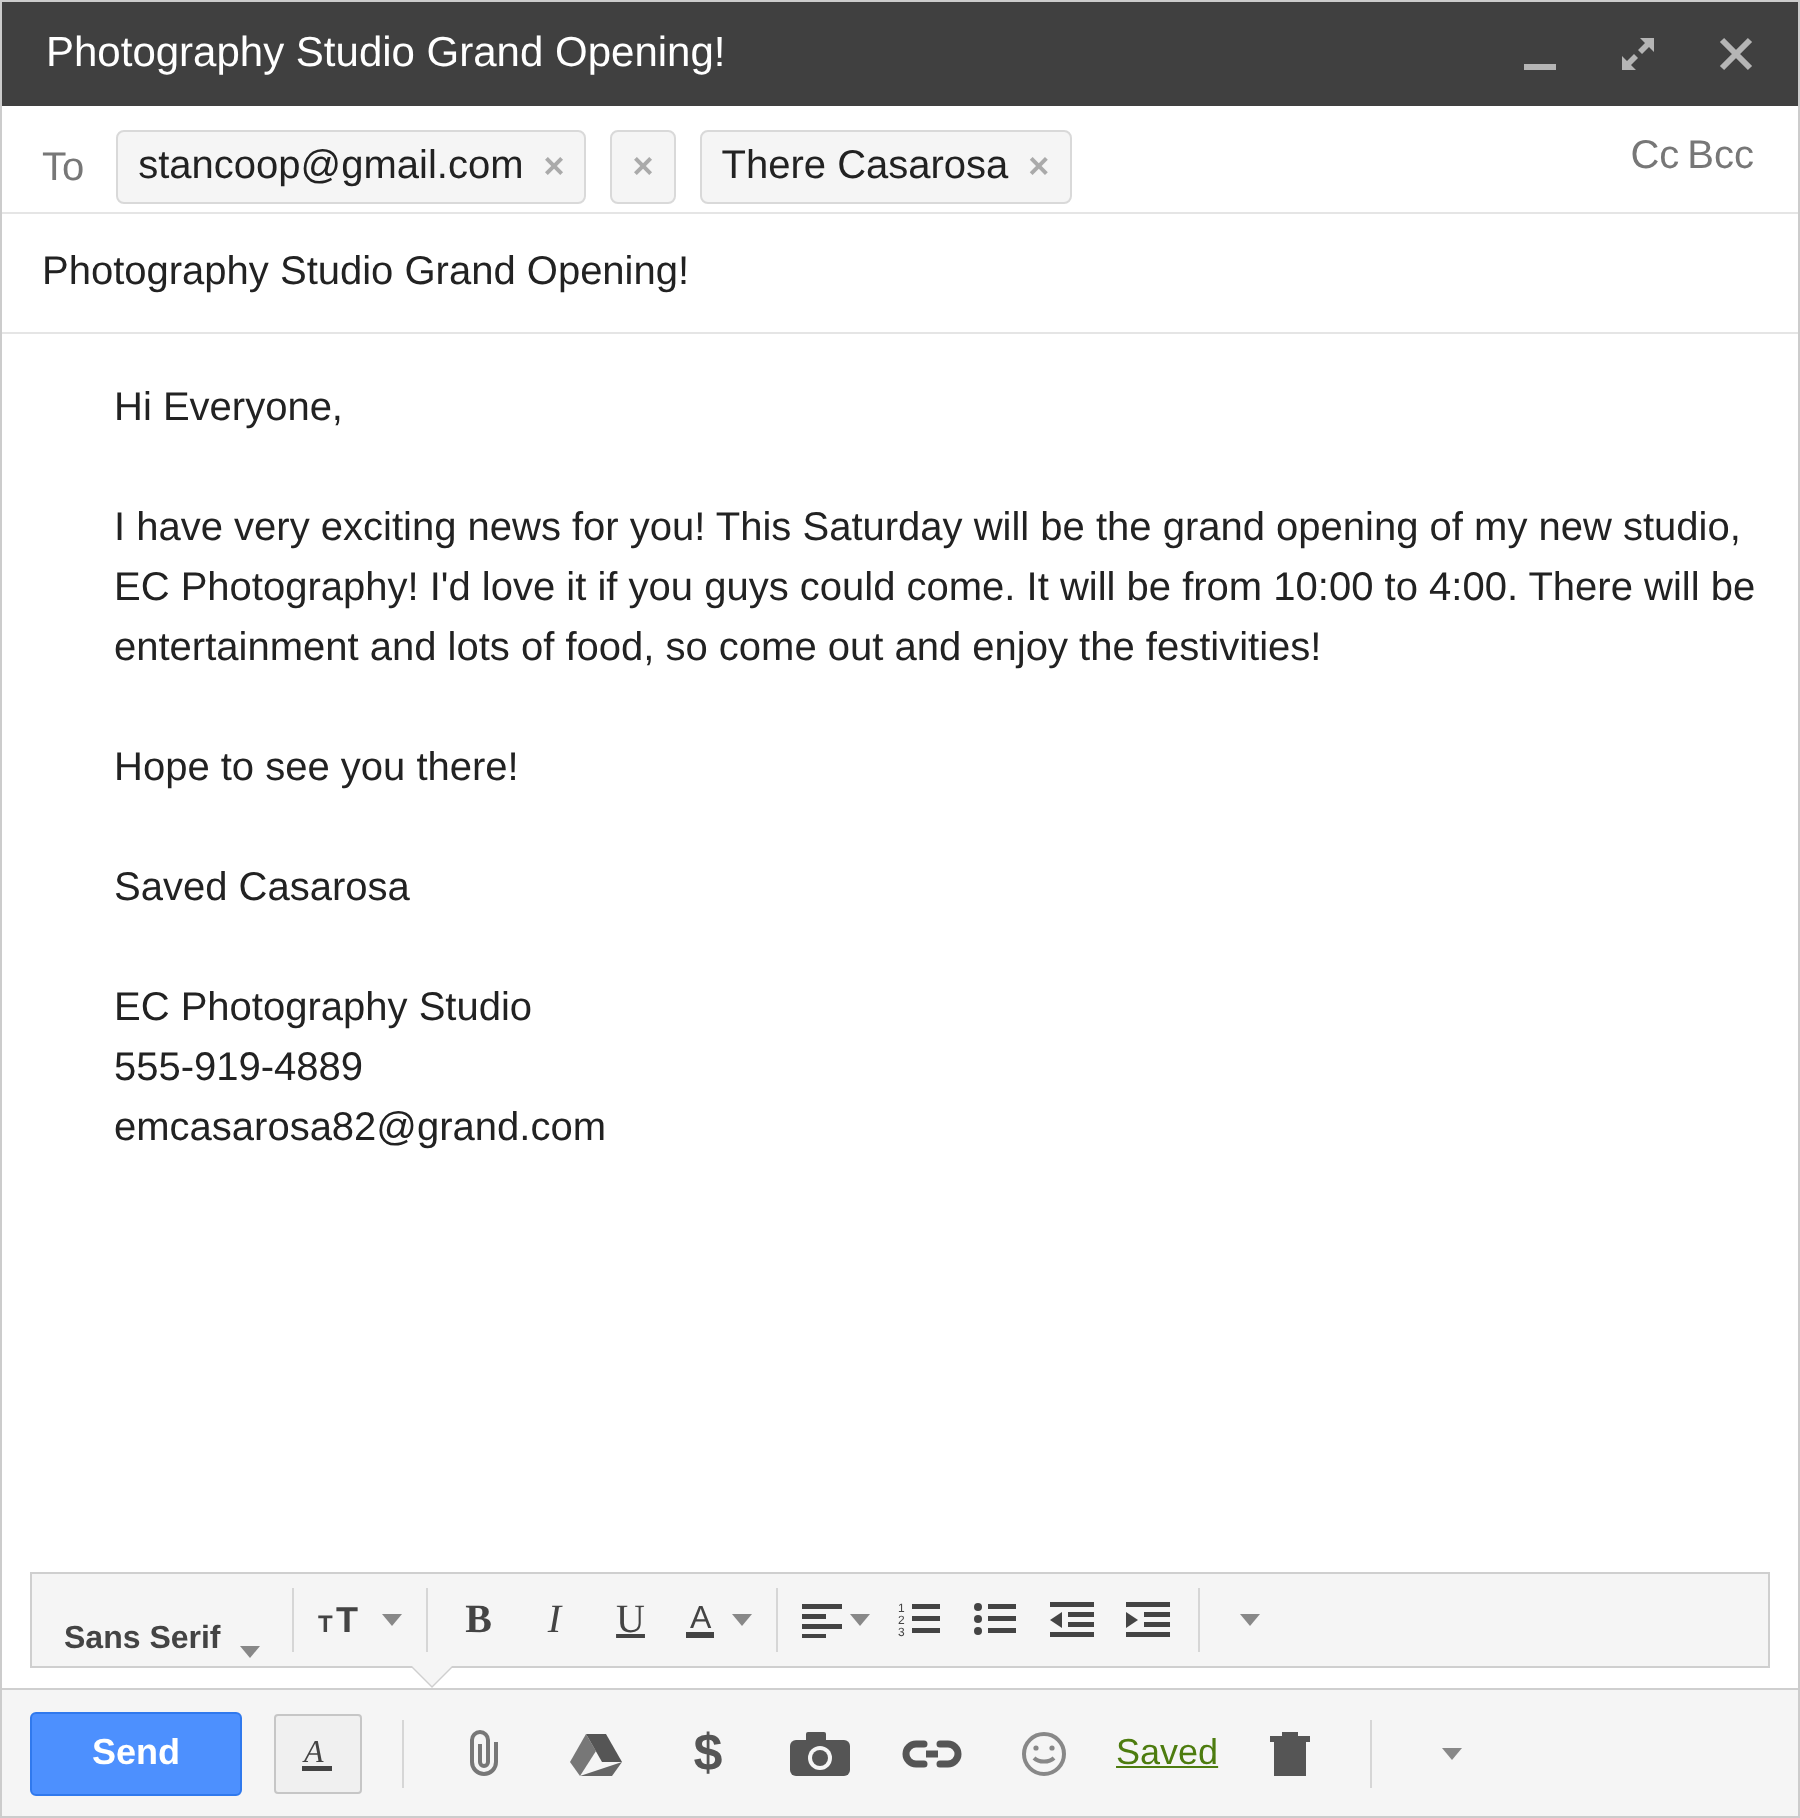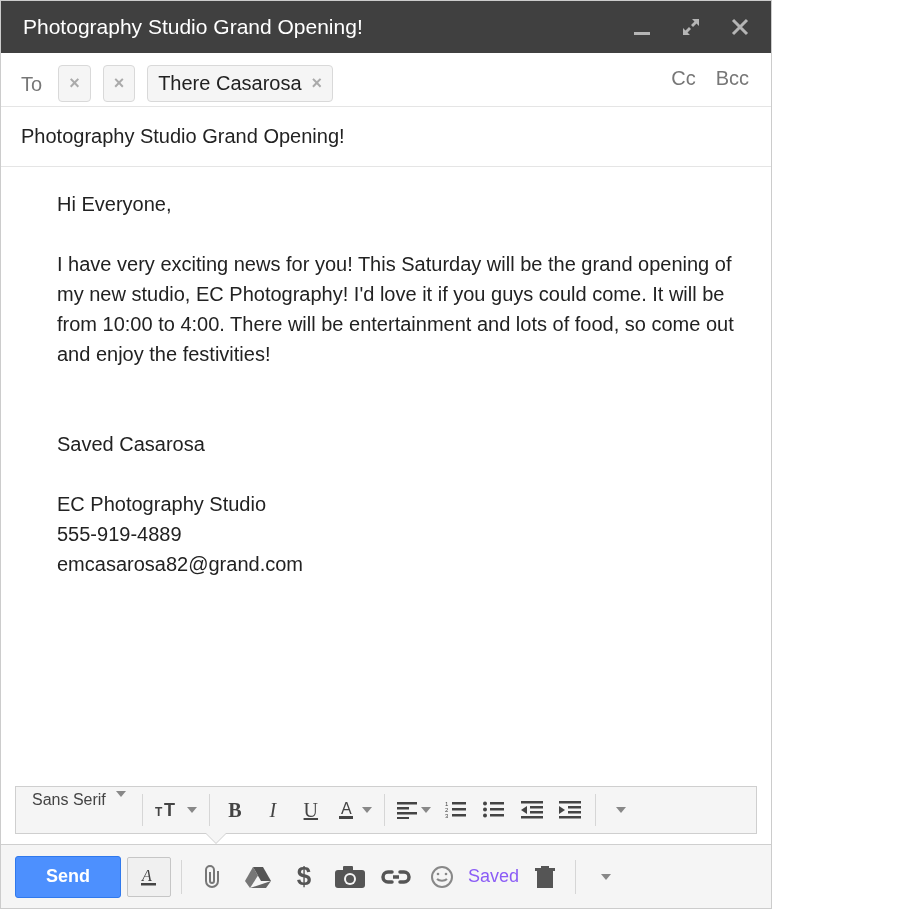--- a/index.html
+++ b/index.html
@@ -4,21 +4,21 @@
 <style>
   * { box-sizing: border-box; margin: 0; padding: 0; }
   body {
     font-family: Arial, Helvetica, sans-serif;
     background: #fff;
     width: 900px;
     height: 909px;
     overflow: hidden;
   }
   .window {
-    width: 772px;
+    width: 900px;
     height: 909px;
     display: flex;
     flex-direction: column;
     border: 1px solid #ccc;
     background: #fff;
   }
   .titlebar {
     background: #404040;
     color: #fff;
     height: 52px;
@@ -77,21 +77,21 @@
   .chip .x {
     color: #aaa;
     font-size: 18px;
     cursor: pointer;
     font-weight: bold;
   }
   .ccbcc {
     font-size: 20px;
     color: #777;
     display: flex;
-    gap: 20px;
+    gap: 4px;
     position: absolute;
     right: 22px;
     bottom: 16px;
   }
   .subject-section {
     border-bottom: 1px solid #e5e5e5;
     padding: 18px 20px;
     font-size: 20px;
     color: #222;
   }
@@ -139,41 +139,41 @@
     padding: 0 6px;
   }
   .ft-sep {
     width: 1px;
     height: 32px;
     background: #d6d6d6;
     margin: 0 6px;
   }
   .ft-font {
     font-size: 16px;
-    font-weight: normal;
+    font-weight: bold;
     color: #444;
     padding: 0 10px;
     display: flex;
-    align-items: flex-start;
+    align-items: flex-end;
     gap: 10px;
   }
   .caret-down {
     width: 0; height: 0;
     border-left: 5px solid transparent;
     border-right: 5px solid transparent;
     border-top: 6px solid #888;
   }
   .bottom-bar {
     height: 64px;
     background: #f5f5f5;
     border-top: 1px solid #cfcfcf;
     display: flex;
     align-items: center;
     padding: 12px 14px;
-    gap: 6px;
+    gap: 16px;
     margin-top: 10px;
   }
   .send-btn {
     background: #4d90fe;
     color: #fff;
     font-size: 18px;
     font-weight: bold;
     border: 1px solid #3079ed;
     border-radius: 3px;
     height: 42px;
@@ -195,22 +195,23 @@
     background: #f0f0f0;
     width: 44px;
   }
   .bb-sep {
     width: 1px;
     height: 34px;
     background: #d6d6d6;
     margin: 0 4px;
   }
   .saved-text {
-    color: #8b5cf6;
+    color: #4d7c0f;
     font-size: 18px;
+    text-decoration: underline;
   }
   svg { display: block; }
 </style>
 </head>
 <body>
 
 <div class="window">
 
   <div class="titlebar">
     <div class="title">Photography Studio Grand Opening!</div>
@@ -231,20 +232,21 @@
             <path d="M2 2 L16 16 M16 2 L2 16" stroke="#b5b5b5" stroke-width="3"></path>
           </svg>
       </span>
     </div>
   </div>
 
   <div class="to-section">
     <div class="to-label">To</div>
     <div class="chips">
       <div class="chip">
+        <span>stancoop@gmail.com</span>
         <span class="x">×</span>
       </div>
       <div class="chip">
         <span class="x">×</span>
       </div>
       <div class="chip">
         <span>There Casarosa</span>
         <span class="x">×</span>
       </div>
     </div>
@@ -258,20 +260,21 @@
     <span>Photography Studio Grand Opening!</span>
   </div>
 
   <div class="body-section">
     <div>Hi Everyone,</div>
     <br>
     <div>
       <span>I have very exciting news for you! This </span><span class="bold">Saturda</span><span>y will be the grand opening of my new studio, </span><span class="bold">EC Photography</span><span>! I'd love it if you guys could come. It will be from </span><span class="bold">10:00</span><span> to </span><span class="bold">4:00</span><span>. There will be entertainment and lots of food, so come out and enjoy the festivities!</span>
     </div>
     <br>
+    <div>Hope to see you there!</div>
     <br>
     <div>Saved Casarosa</div>
     <br>
     <div>EC Photography Studio</div>
     <div>555-919-4889</div>
     <div>emcasarosa82@grand.com</div>
   </div>
 
   <div class="format-toolbar">
     <div class="ft-font ft-btn">

